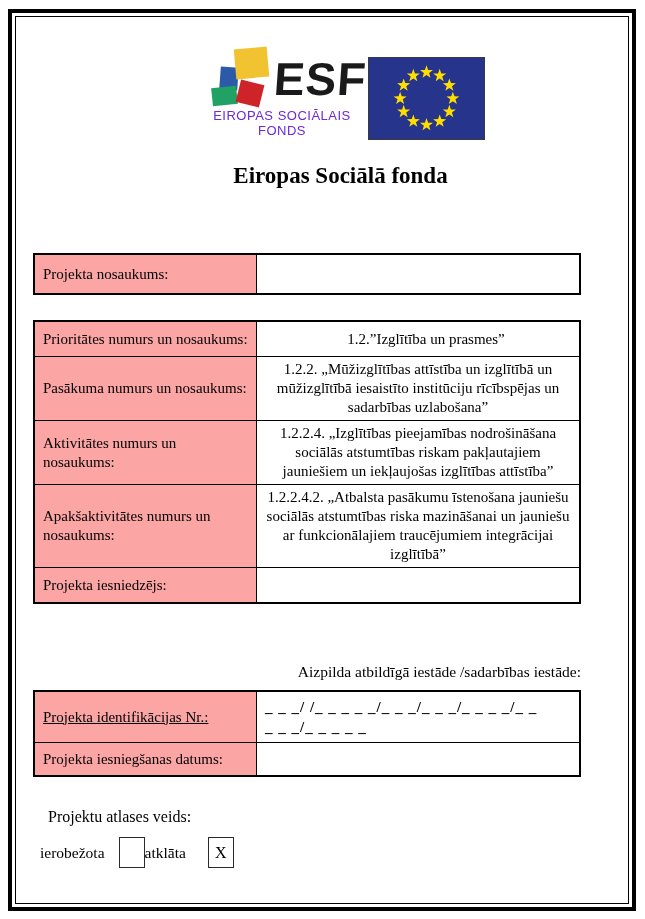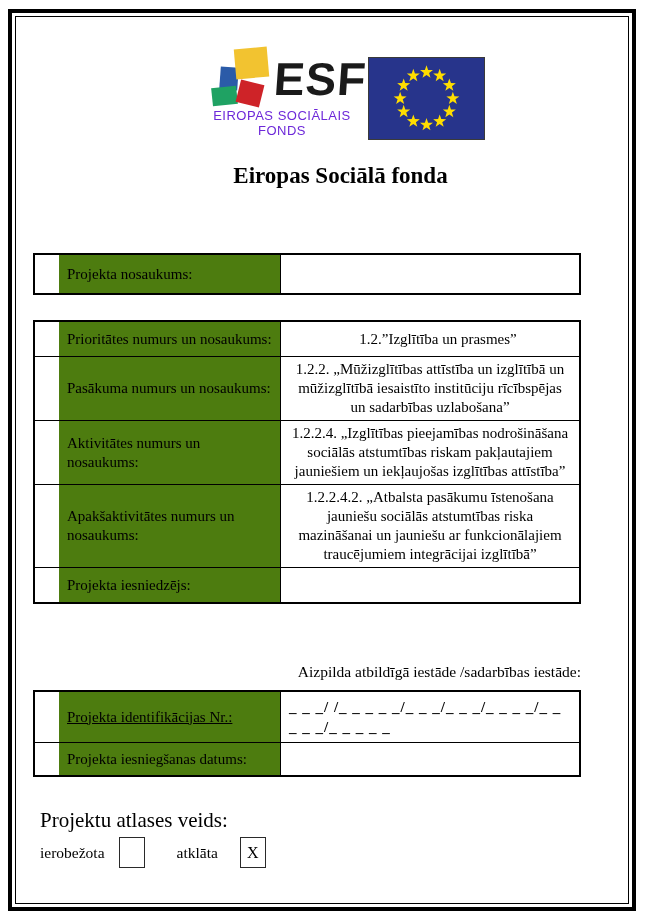--- a/index.html
+++ b/index.html
@@ -52,23 +52,23 @@
   }
 
   
   .tbl {
     position:absolute; left:33px; width:548px;
     border:2px solid #000; background:#fff;
   }
   .row { display:flex; border-top:1px solid #000; }
   .row:first-child { border-top:none; }
   .cell-label {
-    width:222px; background:#4d7c0f; border-right:1px solid #000;
+    width:222px; background:#fca5a5; border-right:1px solid #000;
     padding:4px 6px 4px 8px; display:flex; align-items:center;
-    font-size:15px; line-height:19px;margin-left:24px;
+    font-size:15px; line-height:19px;
   }
   .cell-value {
     flex:1; display:flex; flex-direction:column;
     align-items:center; justify-content:center;
     text-align:center; font-size:15px; line-height:19px; padding:3px 8px;
   }
   .t1 { top:253px; } .t1 .row { min-height:38px; }
   .t2 { top:320px; }
   .t2 .r1 { min-height:56px; } .t2 .r2 { min-height:34px;gap:16px; }
   .t2 .r3 { min-height:56px; } .t2 .r4 { min-height:60px; }
@@ -82,32 +82,32 @@
     text-align:right; font-size:15.5px;
   }
 
   .id-pattern {
     width:100%; text-align:left; font-size:15px; letter-spacing:1px;
     font-weight:bold; line-height:20px; white-space:pre;
   }
   .id-pattern.short { letter-spacing:1px; }
 
   
-  .sel-label { position:absolute; top:808px; left:40px; font-size:21px; }
+  .sel-label { position:absolute; top:808px; left:48px; font-size:16px; }
   .sel-options {
     position:absolute; top:837px; left:40px;
     display:flex; align-items:center; font-size:15.5px;
   }
   .chk {
     width:26px; height:31px; border:1px solid #2a2a2a;
     display:flex; align-items:center; justify-content:center;
     font-size:16px; background:#fff;
   }
   .chk.first { margin-left:14px; }
-  .opt2 { margin-left:32px; }
+  .opt2 { }
   .chk.second { margin-left:22px; }
 </style>
 </head>
 <body>
 
 <div>
 
   <div class="frame-outer"></div>
   <div class="frame-inner"></div>
 

